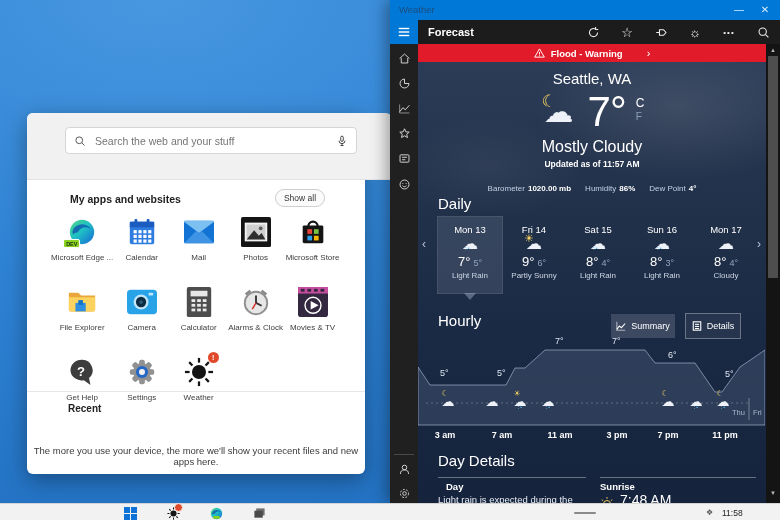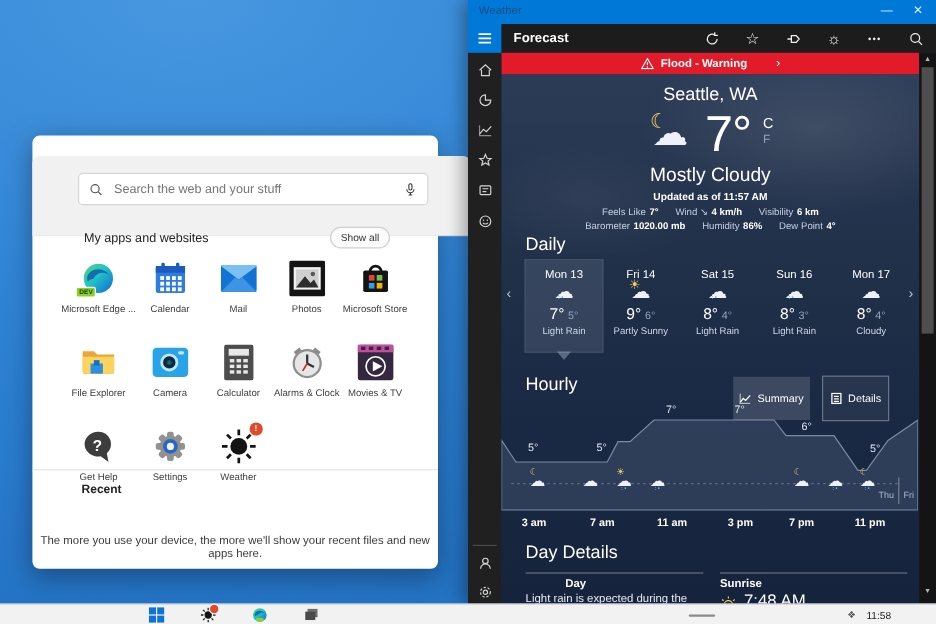--- a/index.html
+++ b/index.html
@@ -5,26 +5,26 @@
   html,body{margin:0;padding:0;}
   #screen{position:relative;width:780px;height:520px;overflow:hidden;
     font-family:"Liberation Sans",sans-serif;
     background:radial-gradient(140% 120% at 20% 0%, #4797e0 0%, #2e82d4 45%, #1f6cbd 100%);}
   .abs{position:absolute;}
 
   
   .launcher{left:27px;top:113px;width:338px;height:361px;background:#fff;border-radius:6px;
     box-shadow:0 6px 22px rgba(0,0,0,.35);}
   .search-sec{left:0;top:0;width:365px;height:66px;background:#f1f1f2;border-bottom:1px solid #e3e3e3;
-    border-radius:6px 6px 0 0;margin-top:17px;}
+    border-radius:6px 6px 0 0;}
   .search-box{left:38px;top:14px;width:292px;height:27px;background:#fff;border:1px solid #d6d6d6;
     border-radius:4px;box-sizing:border-box;display:flex;align-items:center;padding:0 8px;gap:7px;}
   .search-box input{flex:1;border:none;outline:none;font-size:10.5px;color:#444;background:transparent;
     font-family:"Liberation Sans",sans-serif;}
-  .apps-head{left:43px;top:80px;font-size:10.5px;font-weight:normal;color:#222;}
+  .apps-head{left:43px;top:80px;font-size:10.5px;font-weight:bold;color:#222;}
   .showall{left:248px;top:76px;width:48px;height:16px;border:1px solid #cfcfcf;border-radius:9px;
     background:#fbfbfb;font-size:8.5px;color:#333;display:flex;align-items:center;justify-content:center;}
   .grid{left:24px;top:102px;width:290px;display:grid;grid-template-columns:repeat(5,1fr);row-gap:22px;}
   .tile{display:flex;flex-direction:column;align-items:center;gap:4px;height:48px;}
   .tile .ic{width:34px;height:34px;display:flex;align-items:center;justify-content:center;position:relative;}
   .tile .ic svg{width:30px;height:30px;}
   .tile .lbl{font-size:8px;color:#3d3d3d;white-space:nowrap;}
   .badge-dev{position:absolute;left:-2px;bottom:1px;background:#8bd122;color:#17320a;font-size:5.5px;
     font-weight:bold;border-radius:2px;padding:0.5px 2px;border:1px solid #fff;}
   .badge-alert{position:absolute;right:-3px;top:-3px;width:11px;height:11px;background:#e04a2a;border-radius:50%;
@@ -79,21 +79,21 @@
   .dcond{font-size:8px;color:#cdd6e6;margin-top:2px;}
   .navchev{position:absolute;top:42px;font-size:12px;color:#b9c4d8;}
   
   .wx{position:relative;display:inline-block;line-height:1;}
   .wx .cl{color:#eef2f8;}
   .wx .mo{position:absolute;color:#f2cf5c;}
   .wx .su{position:absolute;color:#f2cf5c;}
   .wx .rn{position:absolute;color:#54b6f0;font-weight:bold;letter-spacing:1px;}
   
   .hourly{left:28px;top:310px;width:348px;height:140px;color:#fff;}
-  .hbtn{position:absolute;top:4px;height:36px;display:flex;align-items:center;gap:5px;justify-content:center;font-size:9px;color:#fff;}
+  .hbtn{position:absolute;top:4px;height:24px;display:flex;align-items:center;gap:5px;justify-content:center;font-size:9px;color:#fff;}
   .hbtn svg{width:10px;height:10px;stroke:#fff;fill:none;stroke-width:1.3;}
   .hbtn.sum{left:193px;width:64px;background:#3c4961;}
   .hbtn.det{left:268px;width:54px;background:rgba(255,255,255,.05);outline:1px solid rgba(255,255,255,.35);}
   .chart{position:absolute;left:0;top:30px;width:347px;height:108px;}
   .tlab{position:absolute;font-size:9px;color:#dfe6f2;}
   .xlab{position:absolute;top:90px;font-size:9px;font-weight:bold;color:#fff;transform:translateX(-50%);}
   .daysep{position:absolute;font-size:7.5px;color:#aab6cc;}
   .hico{position:absolute;transform:translateX(-50%);}
   
   .ddet{left:28px;top:450px;width:348px;height:53px;color:#fff;}
@@ -475,25 +475,20 @@
           <span class="cl" style="font-size:30px;">☁</span>
         </span>
         <span class="bigtemp">7°</span>
         <span class="units">
           <span class="unitC">C</span>
           <span class="unitF">F</span>
         </span>
       </div>
       <div class="cond">Mostly Cloudy</div>
       <div class="upd">Updated as of 11:57 AM</div>
-      <div class="dline" style="top:110px;">
-        <span><span>Feels Like</span><b>7°</b></span>
-        <span><span>Wind</span> <span>↘</span><b>4 km/h</b></span>
-        <span><span>Visibility</span><b>6 km</b></span>
-      </div>
       <div class="dline" style="top:122px;">
         <span><span>Barometer</span><b>1020.00 mb</b></span>
         <span><span>Humidity</span><b>86%</b></span>
         <span><span>Dew Point</span><b>4°</b></span>
       </div>
     </div>
 
     <div class="abs daily">
       <div class="sech" style="position:absolute;left:20px;top:0;">Daily</div>
       <span class="navchev" style="left:4px;">‹</span>
@@ -581,21 +576,21 @@
         <span class="xlab" style="left:199px;">3 pm</span>
         <span class="xlab" style="left:250px;">7 pm</span>
         <span class="xlab" style="left:307px;">11 pm</span>
       </div>
     </div>
 
     <div class="abs ddet">
       <div class="sech" style="position:absolute;left:20px;top:2px;">Day Details</div>
       <div class="ddcol-line" style="left:20px;width:148px;"></div>
       <div class="ddcol-line" style="left:182px;width:156px;"></div>
-      <div class="ddlab" style="left:37px;padding-left:16px;">Day</div>
+      <div class="ddlab" style="left:12px;padding-left:16px;">Day</div>
       <div class="ddtext" style="left:20px;width:150px;">Light rain is expected during the day. The</div>
       <div class="ddlab" style="left:182px;">Sunrise</div>
       <div class="sunrise" style="left:182px;">
         <svg viewBox="0 0 16 12" width="14" height="11">
             <g stroke="#f2cf5c" stroke-width="1.1" fill="none">
               <path d="M4 10 a4 4 0 0 1 8 0"></path>
               <line x1="8" y1="2" x2="8" y2="4"></line>
               <line x1="2" y1="5" x2="3.5" y2="6.2"></line>
               <line x1="14" y1="5" x2="12.5" y2="6.2"></line>
               <line x1="1" y1="10" x2="15" y2="10" stroke="#fff"></line>

